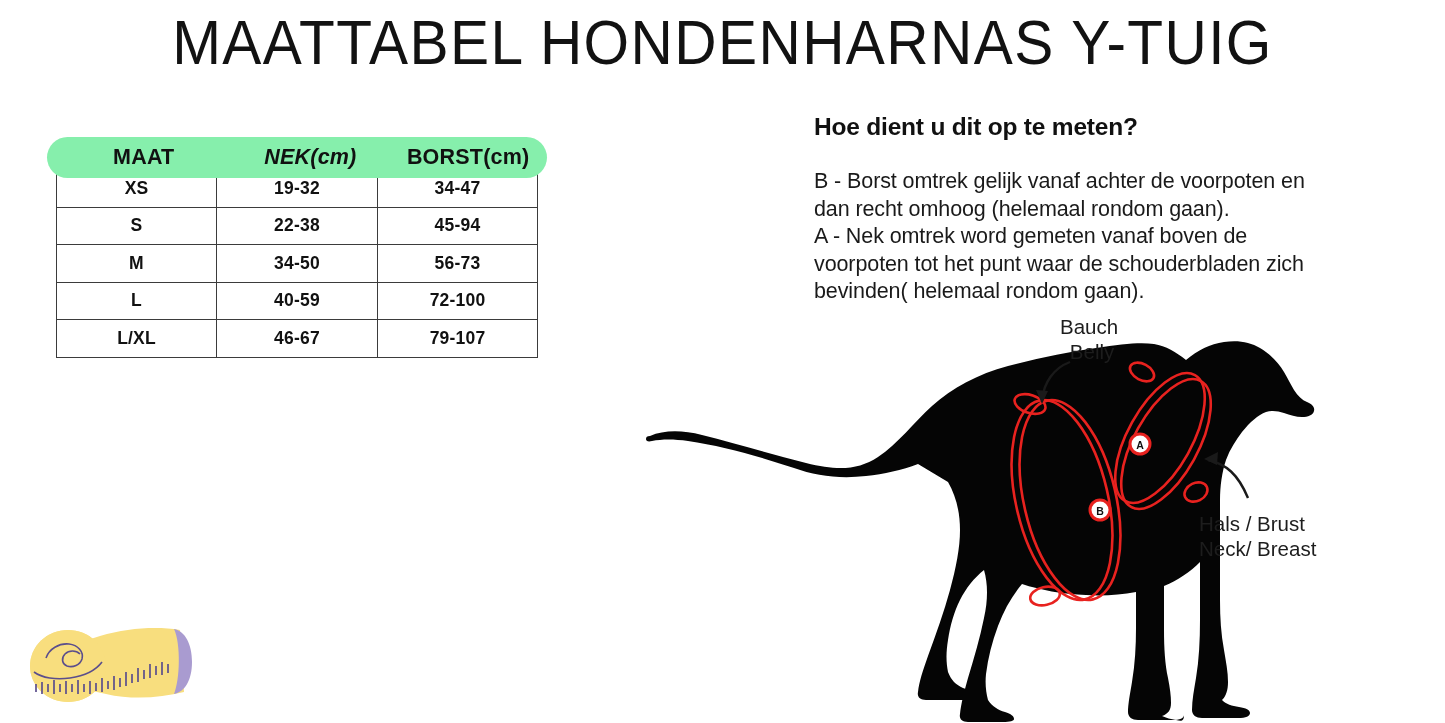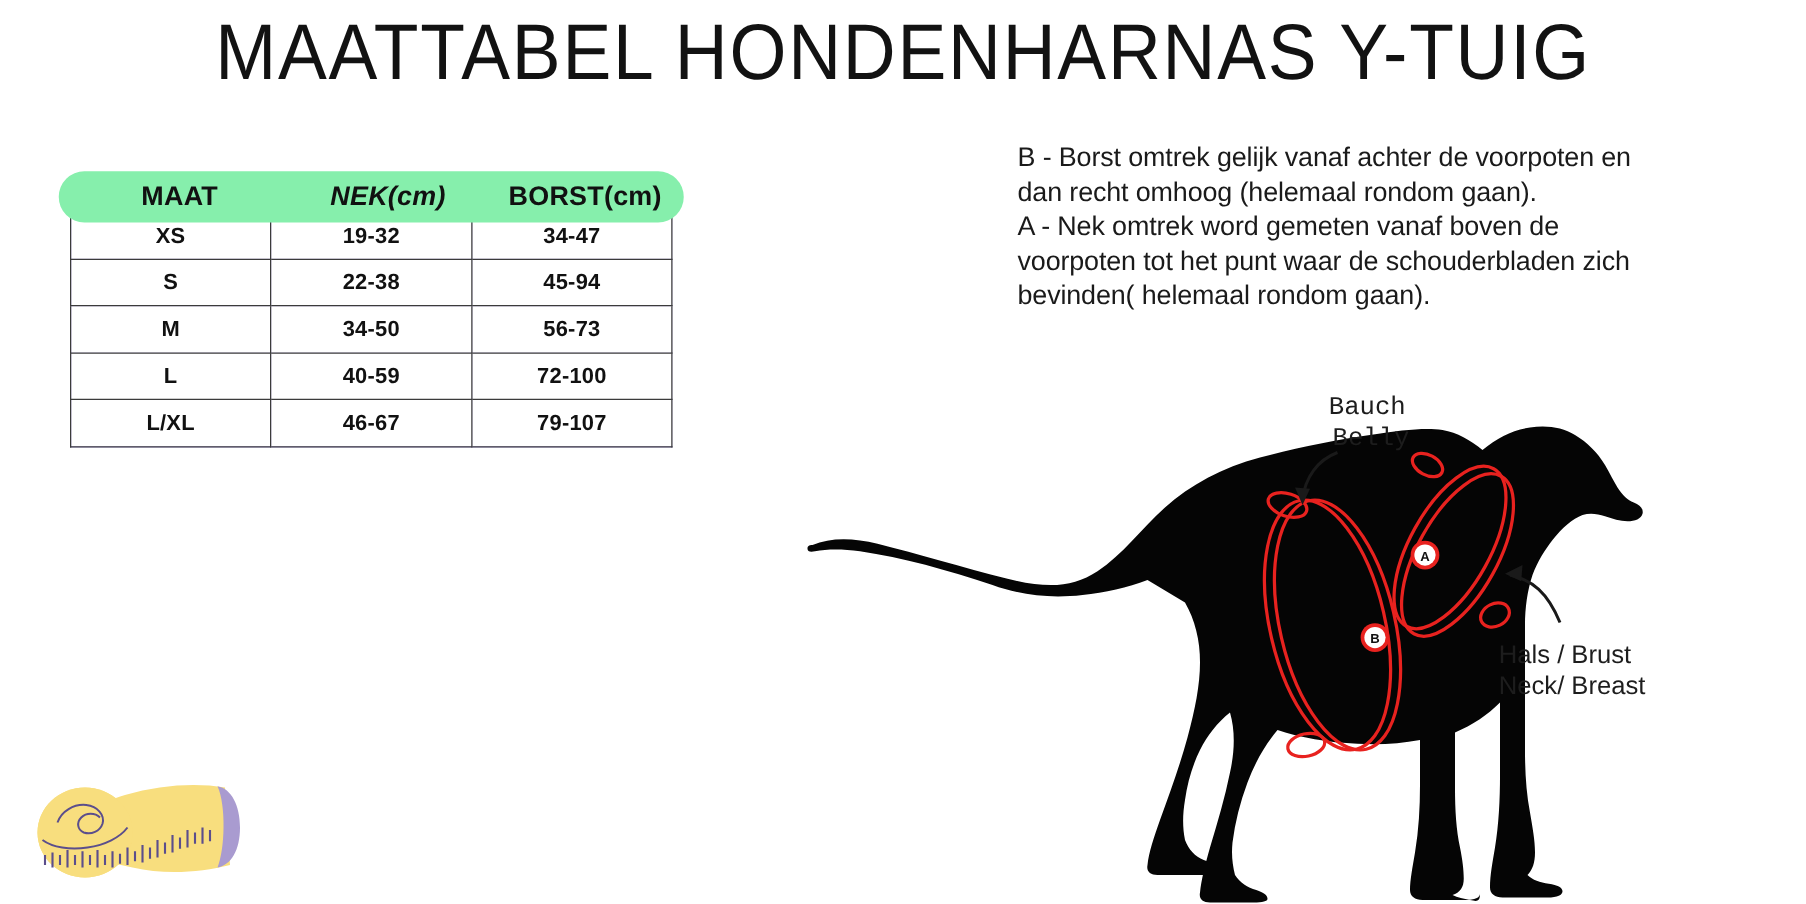--- a/index.html
+++ b/index.html
@@ -120,21 +120,21 @@
   }
   #illustration svg { display: block; }
 
   .lbl {
     position: absolute;
     font-size: 20.5px;
     line-height: 25px;
     color: #1d1d1d;
     white-space: nowrap;
   }
-  #label-belly { left: 1060px; top: 314px; text-align: center; font-family: Liberation Mono, monospace; }
+  #label-belly { left: 1060px; top: 314px; text-align: center; }
   #label-belly .l2 { padding-left: 6px; }
   #label-neck { left: 1199px; top: 511px; }
 
   
   #tape {
     position: absolute;
     left: 22px;
     top: 612px;
     width: 180px;
     height: 105px;
@@ -183,20 +183,21 @@
       <tr>
         <td>L/XL</td>
         <td>46-67</td>
         <td>79-107</td>
       </tr>
     </tbody>
   </table>
 </div>
 
 <div id="instructions">
+  <h2>Hoe dient u dit op te meten?</h2>
   <p>B - Borst omtrek gelijk vanaf achter de voorpoten en dan recht omhoog (helemaal rondom gaan).</p>
   <p>A - Nek omtrek word gemeten vanaf boven de voorpoten tot het punt waar de schouderbladen zich bevinden( helemaal rondom gaan).</p>
 </div>
 
 <div id="illustration">
   <svg width="700" height="423" viewBox="0 0 700 423" xmlns="http://www.w3.org/2000/svg">
 
     <g>
       <path d="M20,136
                C 34,130 52,130 72,135

